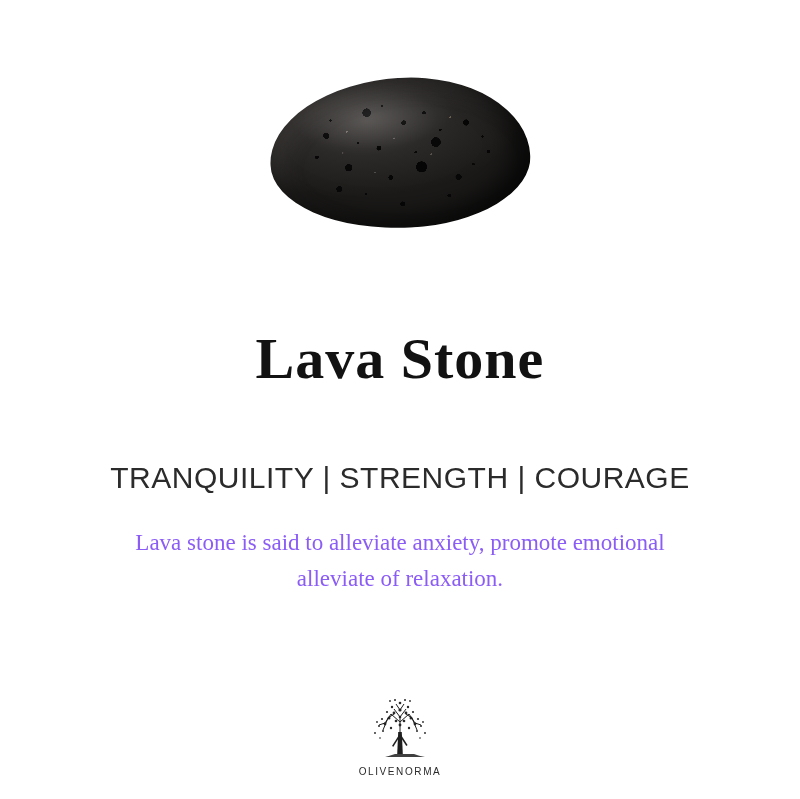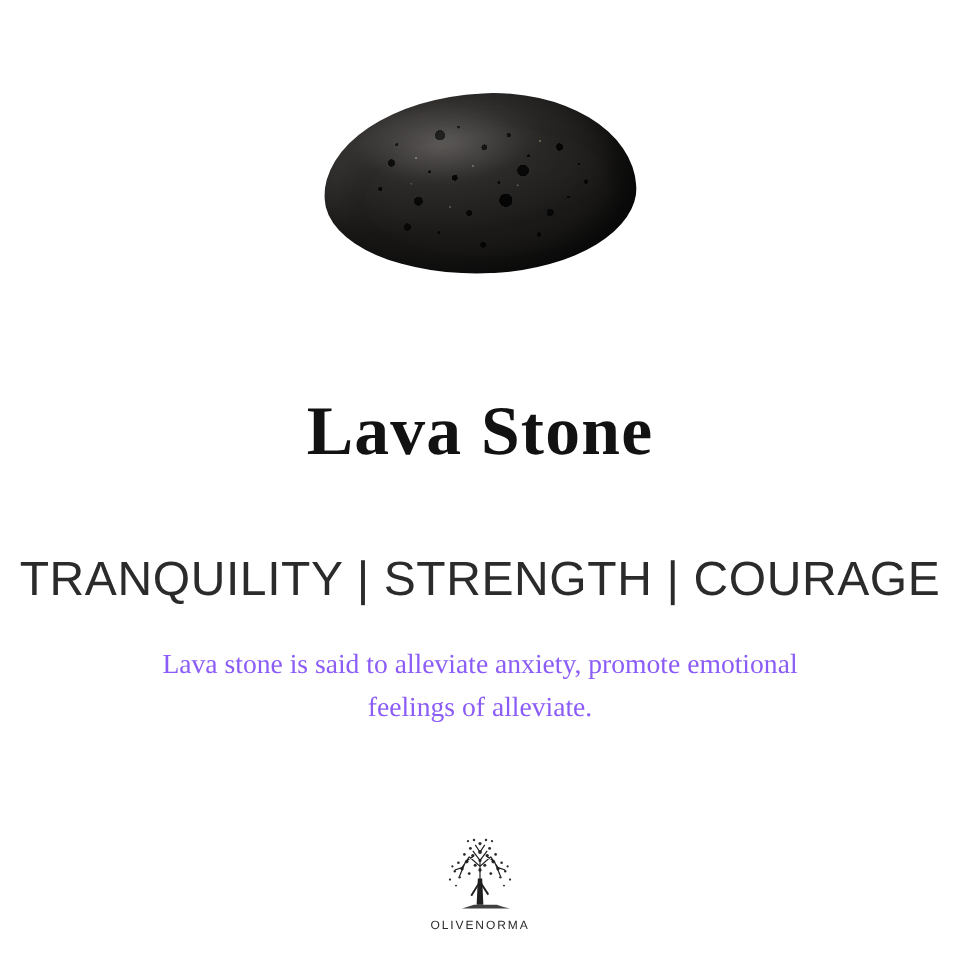--- a/index.html
+++ b/index.html
@@ -105,21 +105,21 @@
     font-size: 58px;
     letter-spacing: 1px;
     color: #121212;
     line-height: 1;
     text-align: center;
   }
   .keywords {
     margin-top: 34px;
     font-family: "Liberation Sans", sans-serif;
     font-weight: 400;
-    font-size: 40px;
+    font-size: 30px;
     letter-spacing: 0.5px;
     color: #2b2b2b;
     text-align: center;
   }
   .desc {
     margin-top: 30px;
     width: 720px;
     font-family: "Liberation Serif", serif;
     font-size: 23px;
     line-height: 1.55;
@@ -161,21 +161,21 @@
       <div class="hilite"></div>
     </div>
   </div>
 
   <h1 class="title">Lava  Stone</h1>
 
   <div class="keywords">TRANQUILITY | STRENGTH | COURAGE</div>
 
   <div class="desc">
     <span class="line">Lava stone is said to alleviate anxiety, promote emotional</span>
-    <span class="line">feelings of alleviate.</span>
+    <span class="line">alleviate of relaxation.</span>
   </div>
 
   <div class="logo">
     <span>
       <svg width="78" height="74" viewBox="0 0 78 74" aria-hidden="true">
         <g fill="#1f1f1f">
 
           <path d="M37.2 44 L36.2 66 L41.8 66 L40.8 44 Z"></path>
           <path d="M38.6 46 L31 58 L32.4 58.8 L39 48 Z"></path>
           <path d="M39.4 46 L46.6 57 L45.3 58 L38.8 48 Z"></path>

